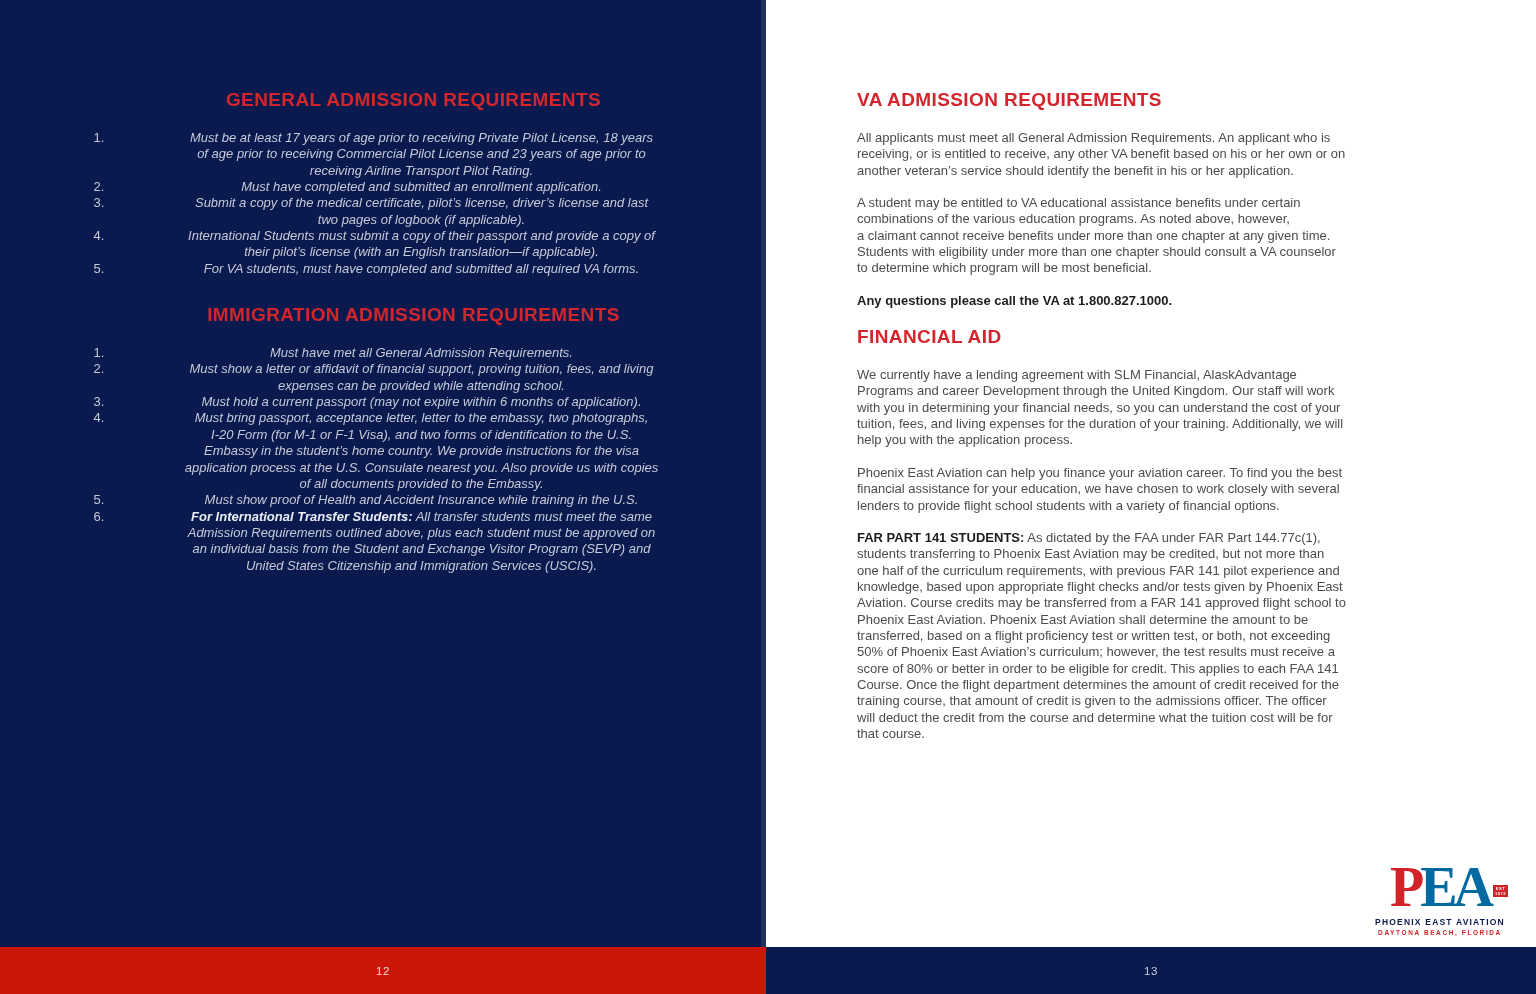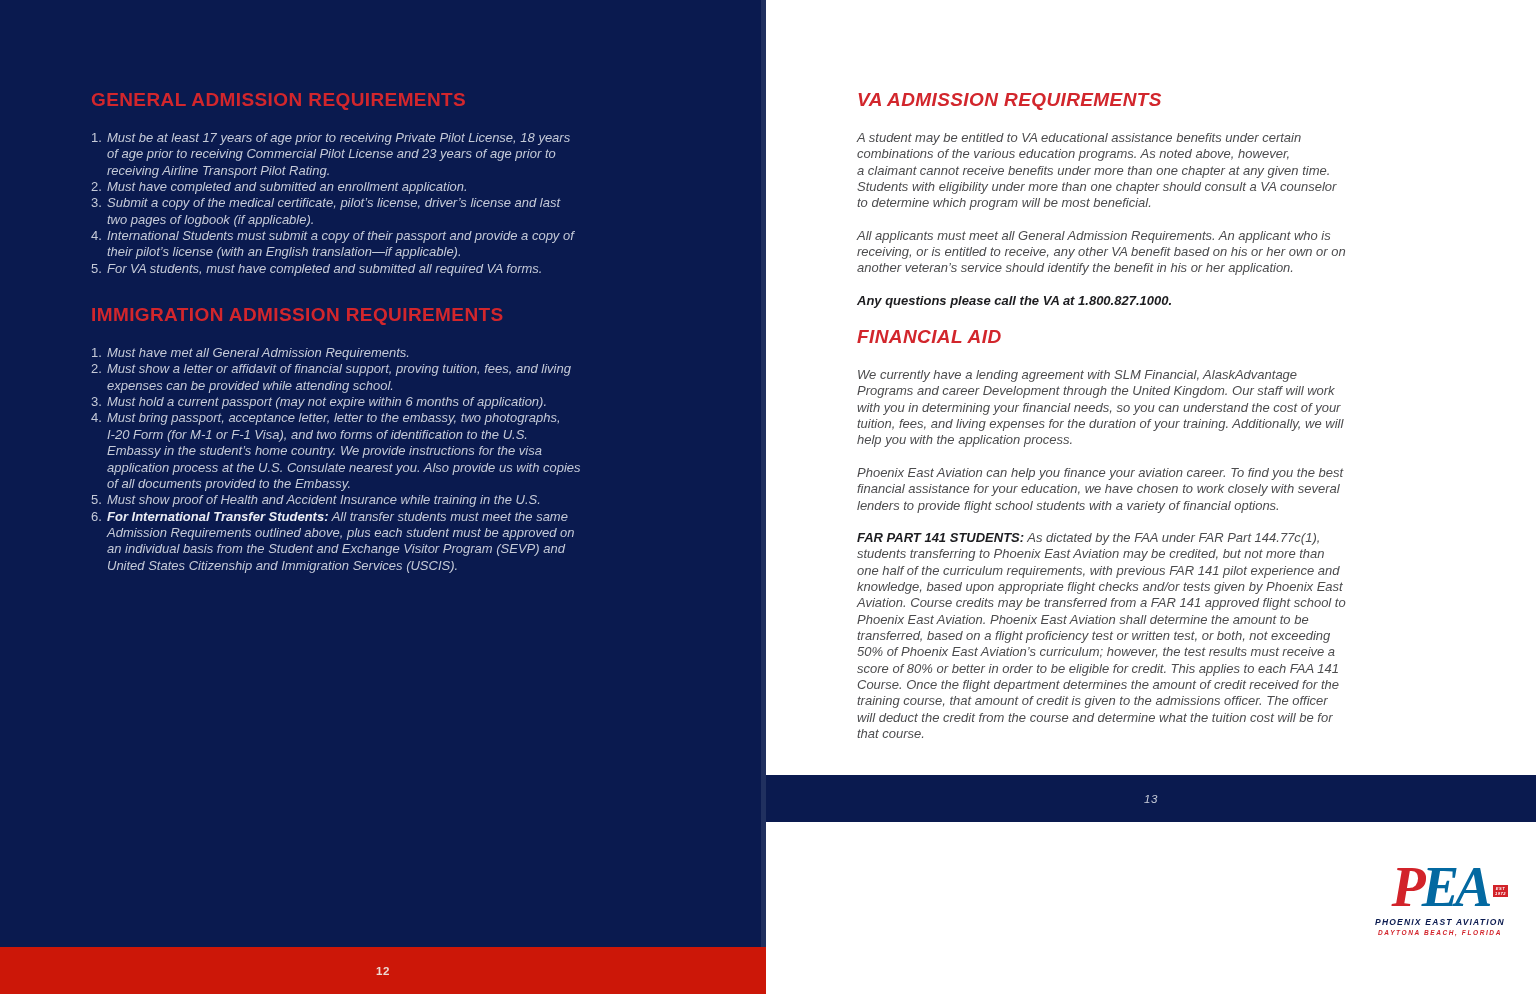--- a/index.html
+++ b/index.html
@@ -12,33 +12,32 @@
   
   .page-left{
     position:absolute;left:0;top:0;width:766px;height:994px;
     background:#0a1a4f;
   }
   .page-left::after{
     content:"";position:absolute;right:0;top:0;width:5px;height:947px;
     background:#20305f;
   }
   .page-right{
-    position:absolute;left:766px;top:0;width:770px;height:822px;
+    position:absolute;left:766px;top:0;width:770px;height:994px;
     background:#ffffff;
-    font-style:italic;
   }
   
   .content-left{position:absolute;left:91px;top:88px;width:645px;}
   .content-right{position:absolute;left:91px;top:88px;width:645px;}
   h2.sec{
     font-size:19px;line-height:23px;font-weight:bold;letter-spacing:.4px;
     color:#d2262c;margin:0 0 19px 0;
   }
   h2.sec.gap{}
-  .content-left{color:#c5cad8;font-size:13px;line-height:16.35px;}
+  .content-left{color:#c5cad8;font-size:13px;line-height:16.35px;text-align:center;}
   .content-right{color:#4c4c4e;font-size:13px;line-height:16.35px;}
   ol.req{list-style:none;margin:0 0 26px 0;padding:0;}
   ol.req li{display:flex;white-space:normal;margin:0;}
   .num{flex:none;width:16px;}
   .itx{flex:1;white-space:pre;font-style:italic;}
   .content-left b{color:#e9ecf4;font-weight:bold;}
   p.body{margin:0 0 16px 0;white-space:pre;}
   p.body.bold-line{font-weight:bold;color:#1d1d20;}
   .content-right b{color:#1d1d20;font-weight:bold;}
   
@@ -64,21 +63,21 @@
   .logo-loc{
     margin-top:2px;color:#d2232a;font-weight:bold;
     font-size:6.5px;letter-spacing:1.6px;white-space:nowrap;
   }
   
   .footer{
     position:absolute;bottom:0;height:47px;
     display:flex;align-items:center;justify-content:center;
     font-size:11.5px;letter-spacing:.5px;
   }
-  .footer-left{left:0;width:766px;background:#cc1708;color:#ecdad3;font-weight:bold;}
+  .footer-left{left:0;width:766px;background:#cc1708;color:#ecdad3;}
   .footer-right{left:0;width:770px;background:#0a1a4f;color:#c7ccd9;}
 </style>
 </head>
 <body>
 
 <div class="spread">
 
   <section class="page page-left">
     <div class="content-left">
 
@@ -149,28 +148,28 @@
     </div>
     <footer class="footer footer-left">
       <span>12</span>
     </footer>
   </section>
 
   <section class="page page-right">
     <div class="content-right">
 
       <h2 class="sec">VA ADMISSION REQUIREMENTS</h2>
+      <p class="body">All applicants must meet all General Admission Requirements. An applicant who is
+receiving, or is entitled to receive, any other VA benefit based on his or her own or on
+another veteran’s service should identify the benefit in his or her application.</p>
       <p class="body">A student may be entitled to VA educational assistance benefits under certain
 combinations of the various education programs. As noted above, however,
 a claimant cannot receive benefits under more than one chapter at any given time.
 Students with eligibility under more than one chapter should consult a VA counselor
 to determine which program will be most beneficial.</p>
-      <p class="body">All applicants must meet all General Admission Requirements. An applicant who is
-receiving, or is entitled to receive, any other VA benefit based on his or her own or on
-another veteran’s service should identify the benefit in his or her application.</p>
       <p class="body bold-line">Any questions please call the VA at 1.800.827.1000.</p>
 
       <h2 class="sec gap">FINANCIAL AID</h2>
       <p class="body">We currently have a lending agreement with SLM Financial, AlaskAdvantage
 Programs and career Development through the United Kingdom. Our staff will work
 with you in determining your financial needs, so you can understand the cost of your
 tuition, fees, and living expenses for the duration of your training. Additionally, we will
 help you with the application process.</p>
       <p class="body">Phoenix East Aviation can help you finance your aviation career. To find you the best
 financial assistance for your education, we have chosen to work closely with several

